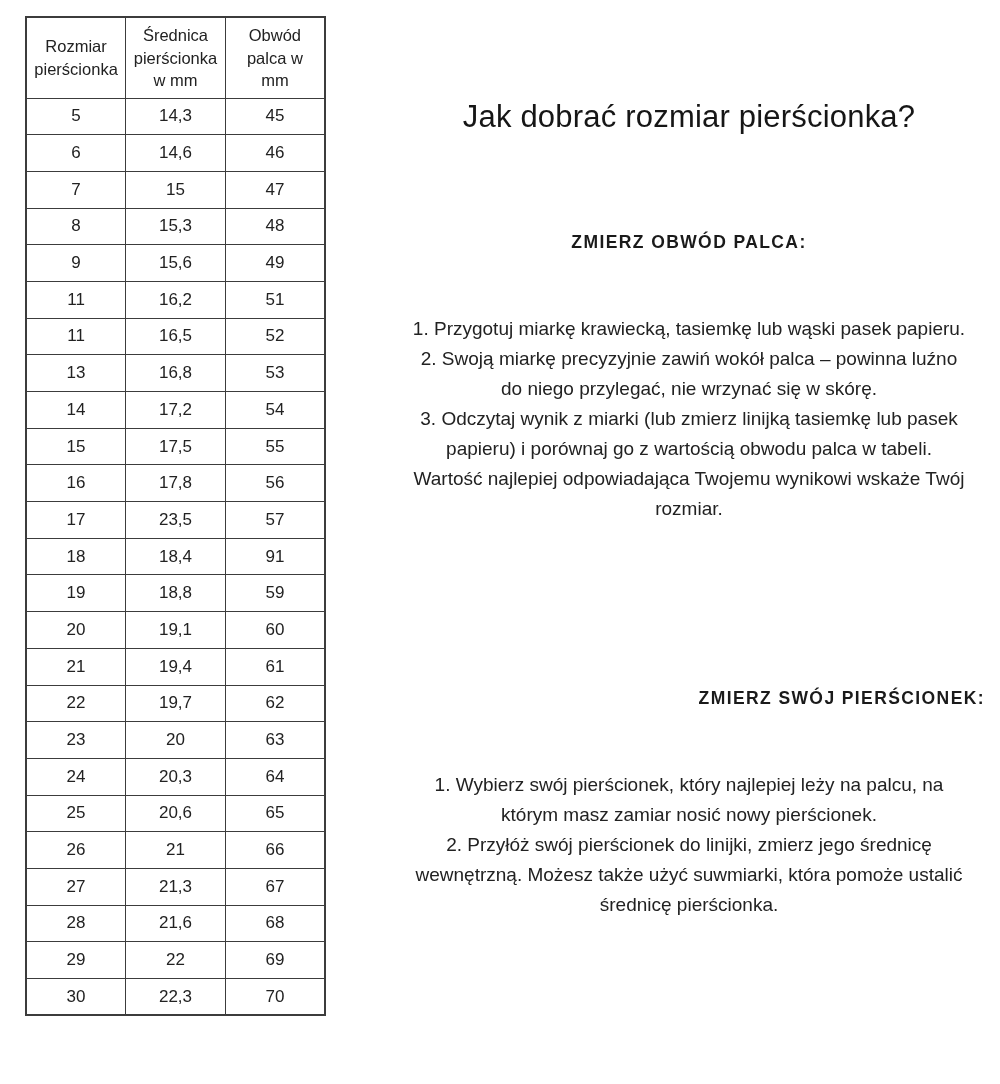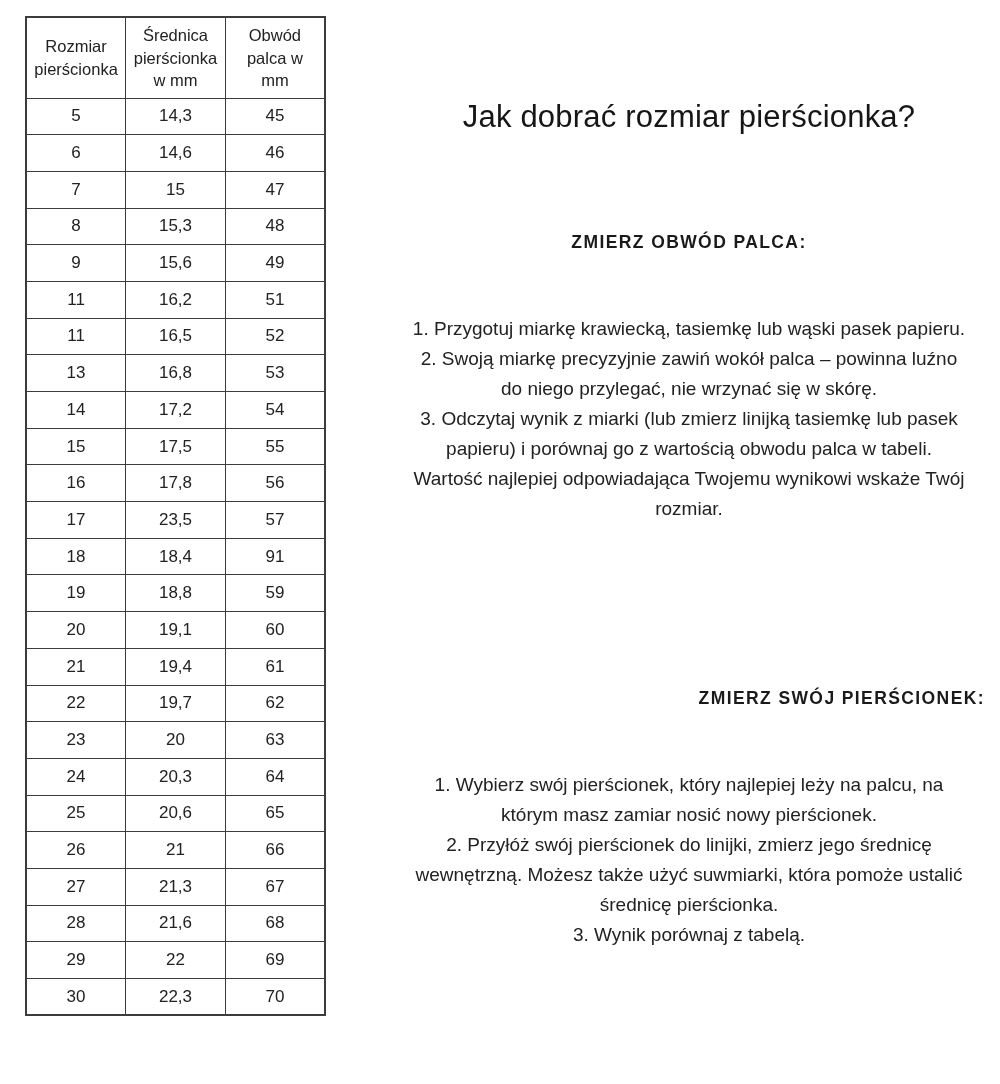--- a/index.html
+++ b/index.html
@@ -238,15 +238,14 @@
       <p>1. Przygotuj miarkę krawiecką, tasiemkę lub wąski pasek papieru.</p>
       <p>2. Swoją miarkę precyzyjnie zawiń wokół palca – powinna luźno do niego przylegać, nie wrzynać się w skórę.</p>
       <p>3. Odczytaj wynik z miarki (lub zmierz linijką tasiemkę lub pasek papieru) i porównaj go z wartością obwodu palca w tabeli. Wartość najlepiej odpowiadająca Twojemu wynikowi wskaże Twój rozmiar.</p>
     </div>
 
   <h2 class="section-heading second">ZMIERZ SWÓJ PIERŚCIONEK:</h2>
 
   <div class="steps second">
       <p>1. Wybierz swój pierścionek, który najlepiej leży na palcu, na którym masz zamiar nosić nowy pierścionek.</p>
       <p>2. Przyłóż swój pierścionek do linijki, zmierz jego średnicę wewnętrzną. Możesz także użyć suwmiarki, która pomoże ustalić średnicę pierścionka.</p>
-      <p>3. Wynik porównaj z tabelą.</p>
     </div>
 </div>
 
 </body></html>

